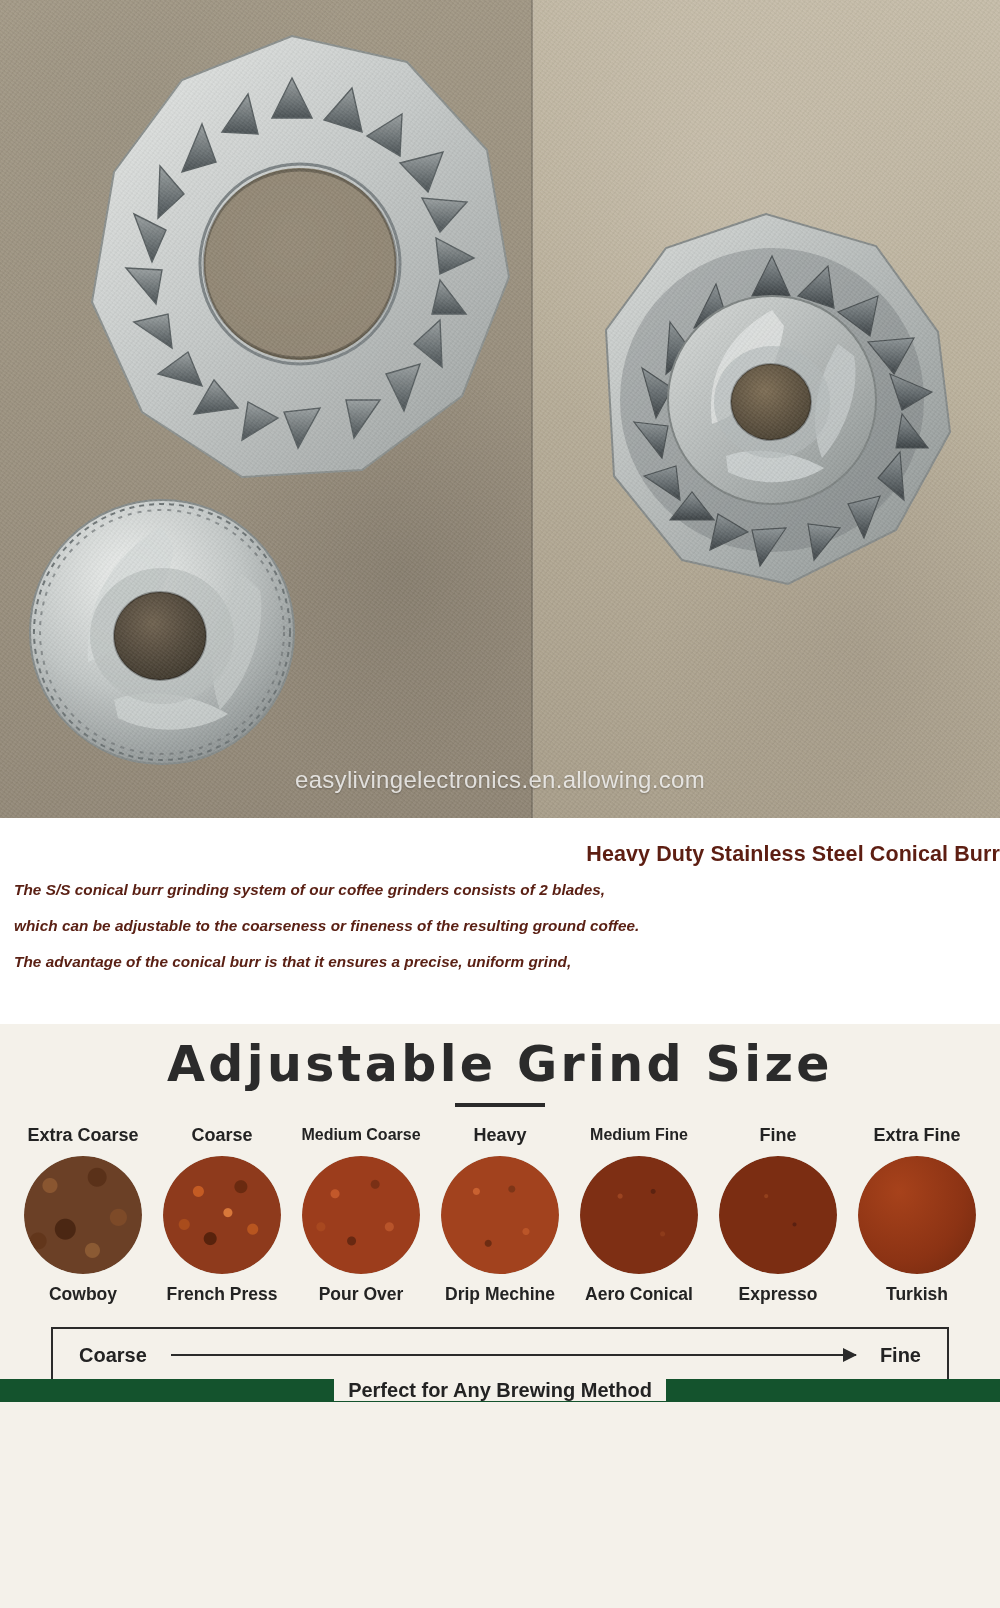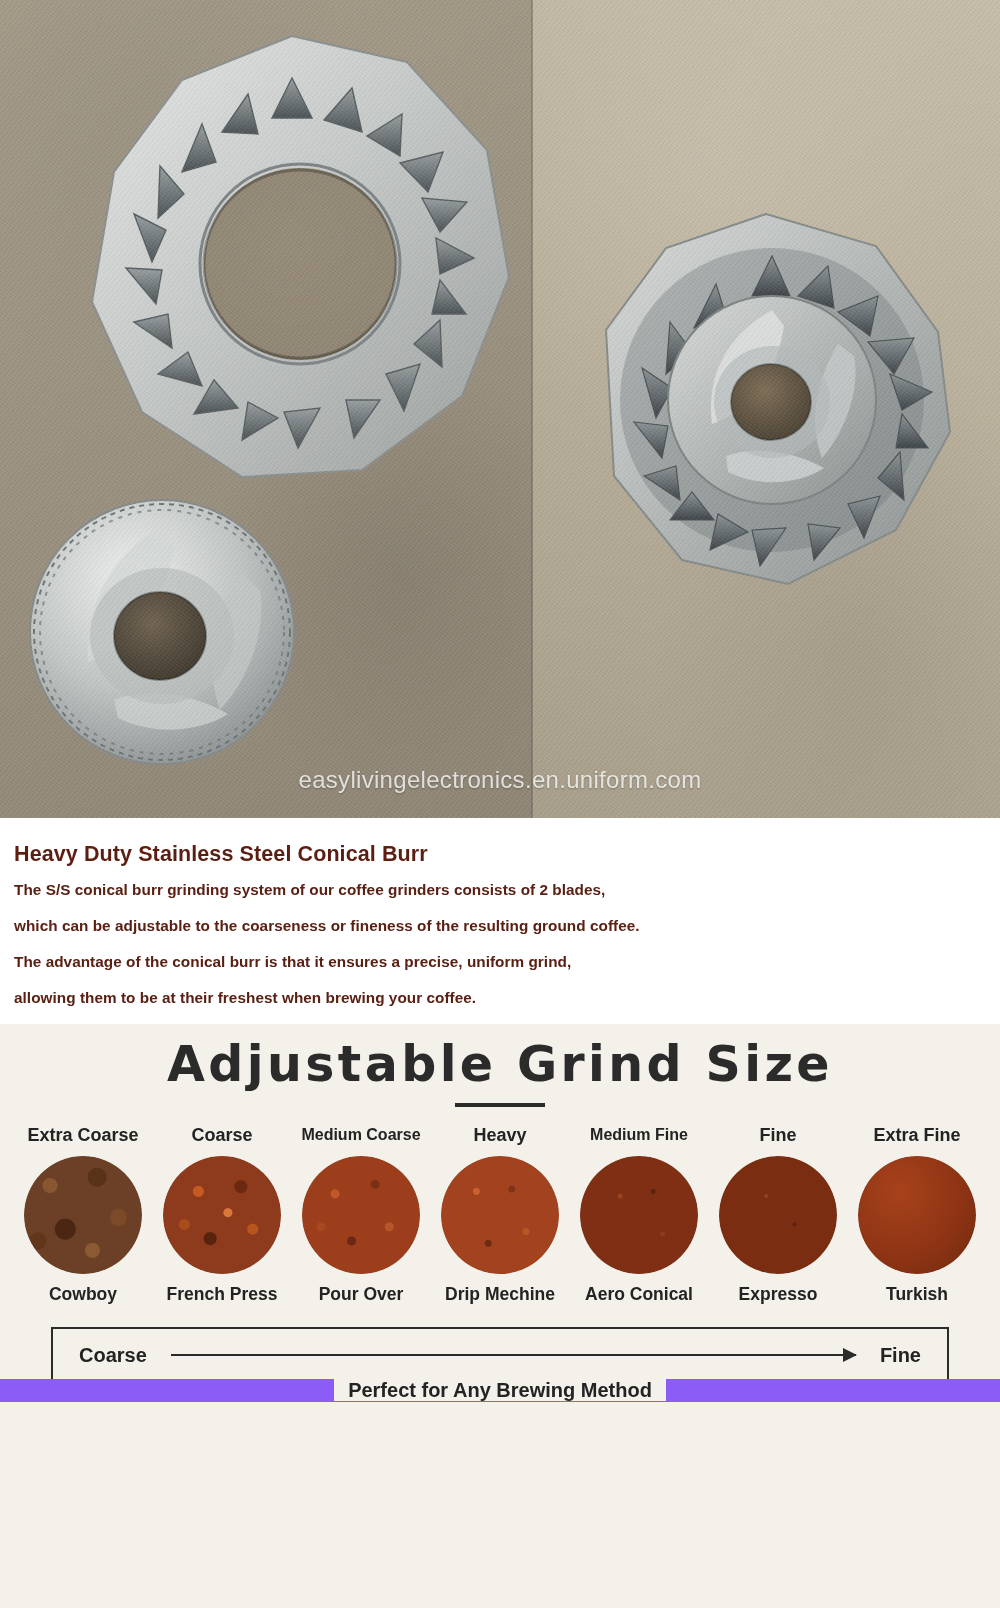--- a/index.html
+++ b/index.html
@@ -85,27 +85,29 @@
     background: #ffffff;
     box-sizing: border-box;
     padding: 18px 0 0 14px;
   }
   .tb-title {
     font-size: 21.5px;
     font-weight: bold;
     color: #5d1e12;
     margin: 6px 0 14px 0;
     letter-spacing: 0.1px;
+    text-align: right;
   }
   .tb-line {
     font-size: 15.3px;
     font-weight: bold;
     color: #5a2014;
     margin: 0 0 18px 0;
     letter-spacing: 0.05px;
+    font-style: italic;
   }
 
   
   .grind-panel {
     position: relative;
     width: 1000px;
     height: 584px;
     background: #f4f1ea;
     overflow: hidden;
   }
@@ -195,21 +197,21 @@
     border-left: 14px solid #2b2b2b;
     border-top: 7px solid transparent;
     border-bottom: 7px solid transparent;
   }
   .tagline {
     text-align: center;
     font-size: 20px;
     font-weight: bold;
     color: #232323;
     margin-top: 8px;
-    background: #8b5cf6;
+    background: #14532d;
     position: relative;
     z-index: 2;
   }
   .tagline-wrap {
     position: relative;
     margin-top: -12px;
   }
   .tagline span {
     background: #f4f1ea;
     padding: 0 14px;
@@ -349,29 +351,28 @@
         <path d="M206,110 C160,136 140,176 146,224 C186,210 210,176 218,126 Z" fill="#dfe2e1" opacity="0.85"></path>
         <path d="M272,144 C250,180 242,222 256,258 C282,228 294,186 288,156 Z" fill="#c6cbca" opacity="0.8"></path>
         <path d="M162,272 C194,288 234,284 258,268 C226,250 186,246 160,256 Z" fill="#d0d5d4" opacity="0.8"></path>
         <ellipse cx="206" cy="202" rx="58" ry="56" fill="#b4baba" opacity="0.65"></ellipse>
         <ellipse cx="205" cy="202" rx="40" ry="38" fill="url(#boreB)"></ellipse>
         <ellipse cx="205" cy="202" rx="40" ry="38" fill="none" stroke="rgba(0,0,0,0.3)" stroke-width="2"></ellipse>
       </svg>
     </div>
 
     <div class="grain"></div>
-    <div class="watermark">easylivingelectronics.en.uniform.com</div>
+    <div class="watermark">easylivingelectronics.en.allowing.com</div>
   </div>
 
   <div class="text-block">
     <div class="tb-title">Heavy Duty Stainless Steel Conical Burr</div>
     <div class="tb-line">The S/S conical burr grinding system of our coffee grinders consists of 2 blades,</div>
     <div class="tb-line">which can be adjustable to the coarseness or fineness of the resulting ground coffee.</div>
     <div class="tb-line"> The advantage of the conical burr is that it ensures a precise, uniform grind,</div>
-    <div class="tb-line">allowing them to be at their freshest when brewing your coffee.</div>
   </div>
 
   <div class="grind-panel">
     <div class="grind-title">Adjustable Grind Size</div>
     <div class="title-rule"></div>
 
     <div class="grid-row">
 
       <div class="grind-col">
         <div class="grind-label">Extra Coarse</div>

